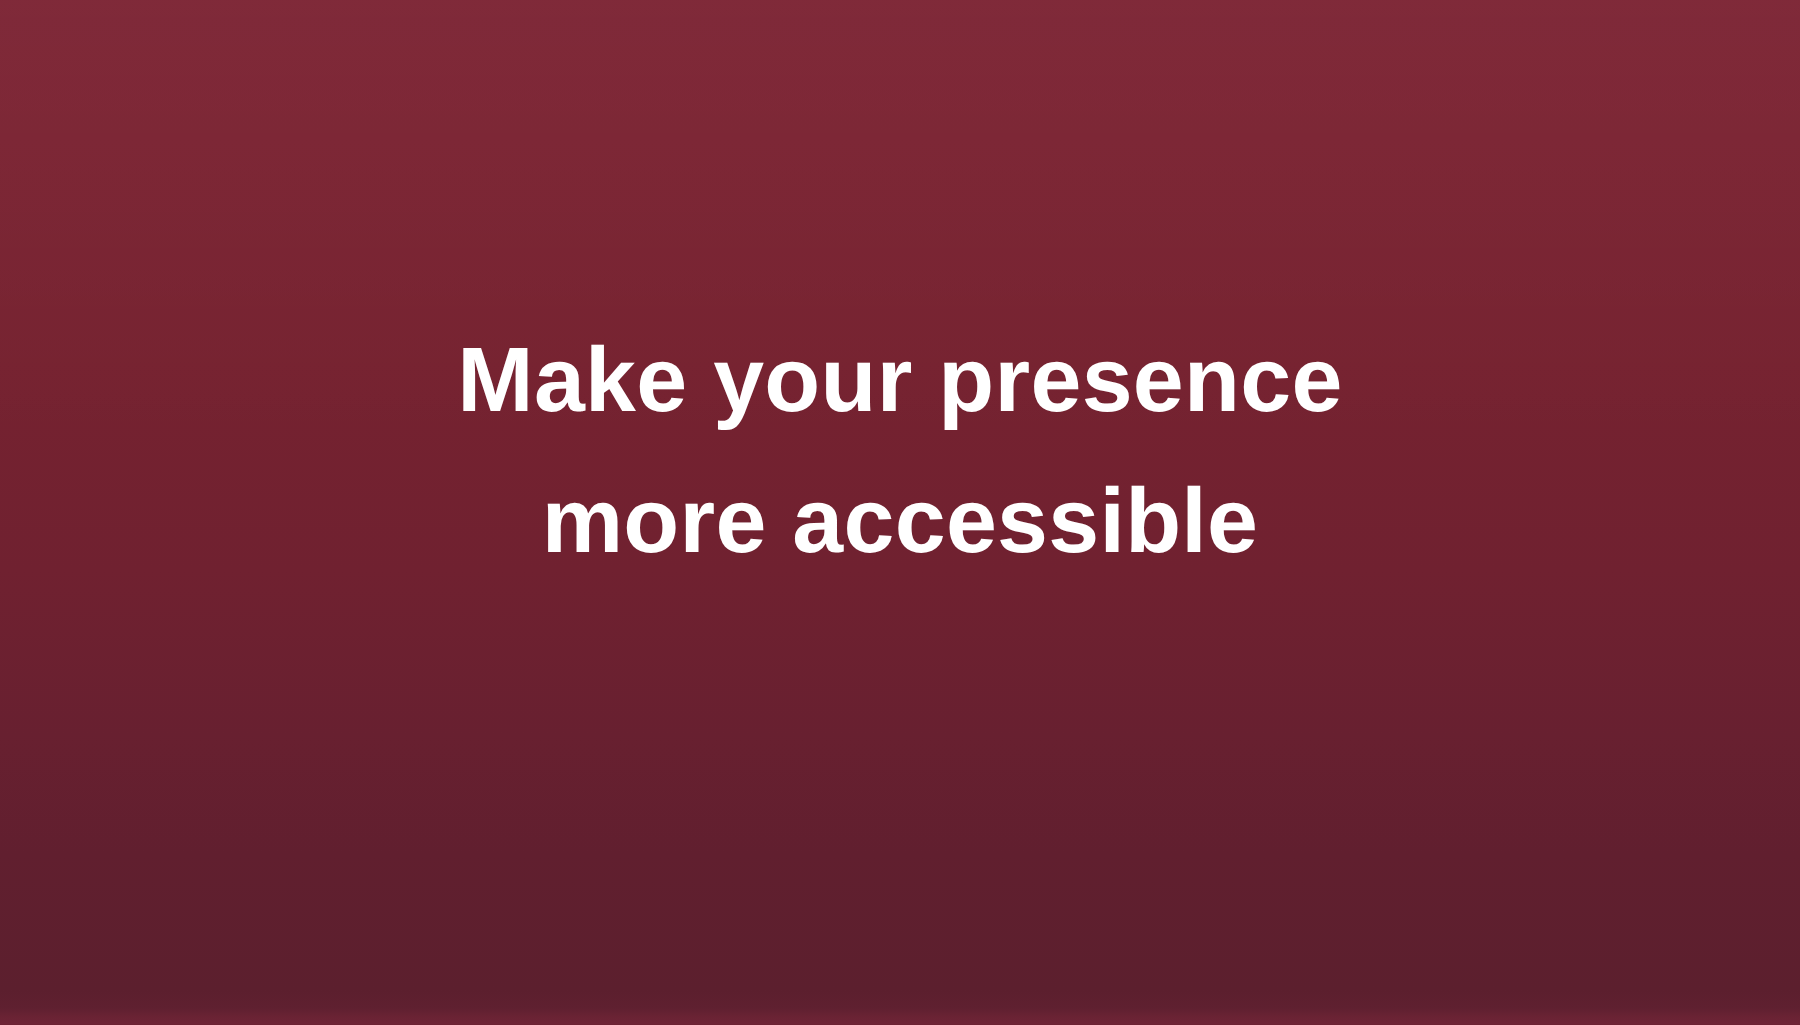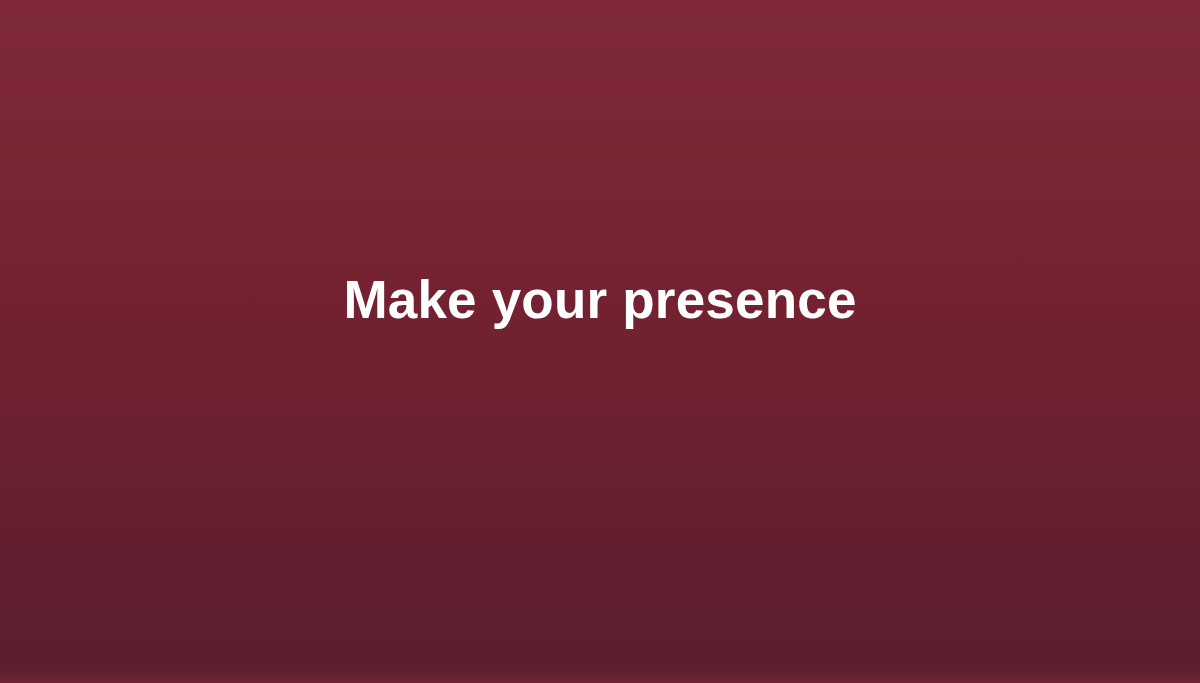--- a/index.html
+++ b/index.html
@@ -69,35 +69,36 @@
     justify-content: center;
     padding: 0 60px;
     box-sizing: border-box;
   }
 
   .headline {
     margin: 0;
     color: #ffffff;
     font-family: "Liberation Sans", sans-serif;
     font-weight: bold;
-    font-size: 53px;
+    font-size: 61px;
     line-height: 94px;
     letter-spacing: 0.2px;
     text-align: center;
     white-space: nowrap;
   }
 
   .headline-line {
     display: block;
   }
 </style>
 </head>
 <body>
 
 <div class="slide">
 
   <div class="headline-block">
     <h1 class="headline">
       <span class="headline-line">Make your presence</span>
+      <span class="headline-line">more accessible</span>
     </h1>
   </div>
 
 </div>
 
 </body></html>

